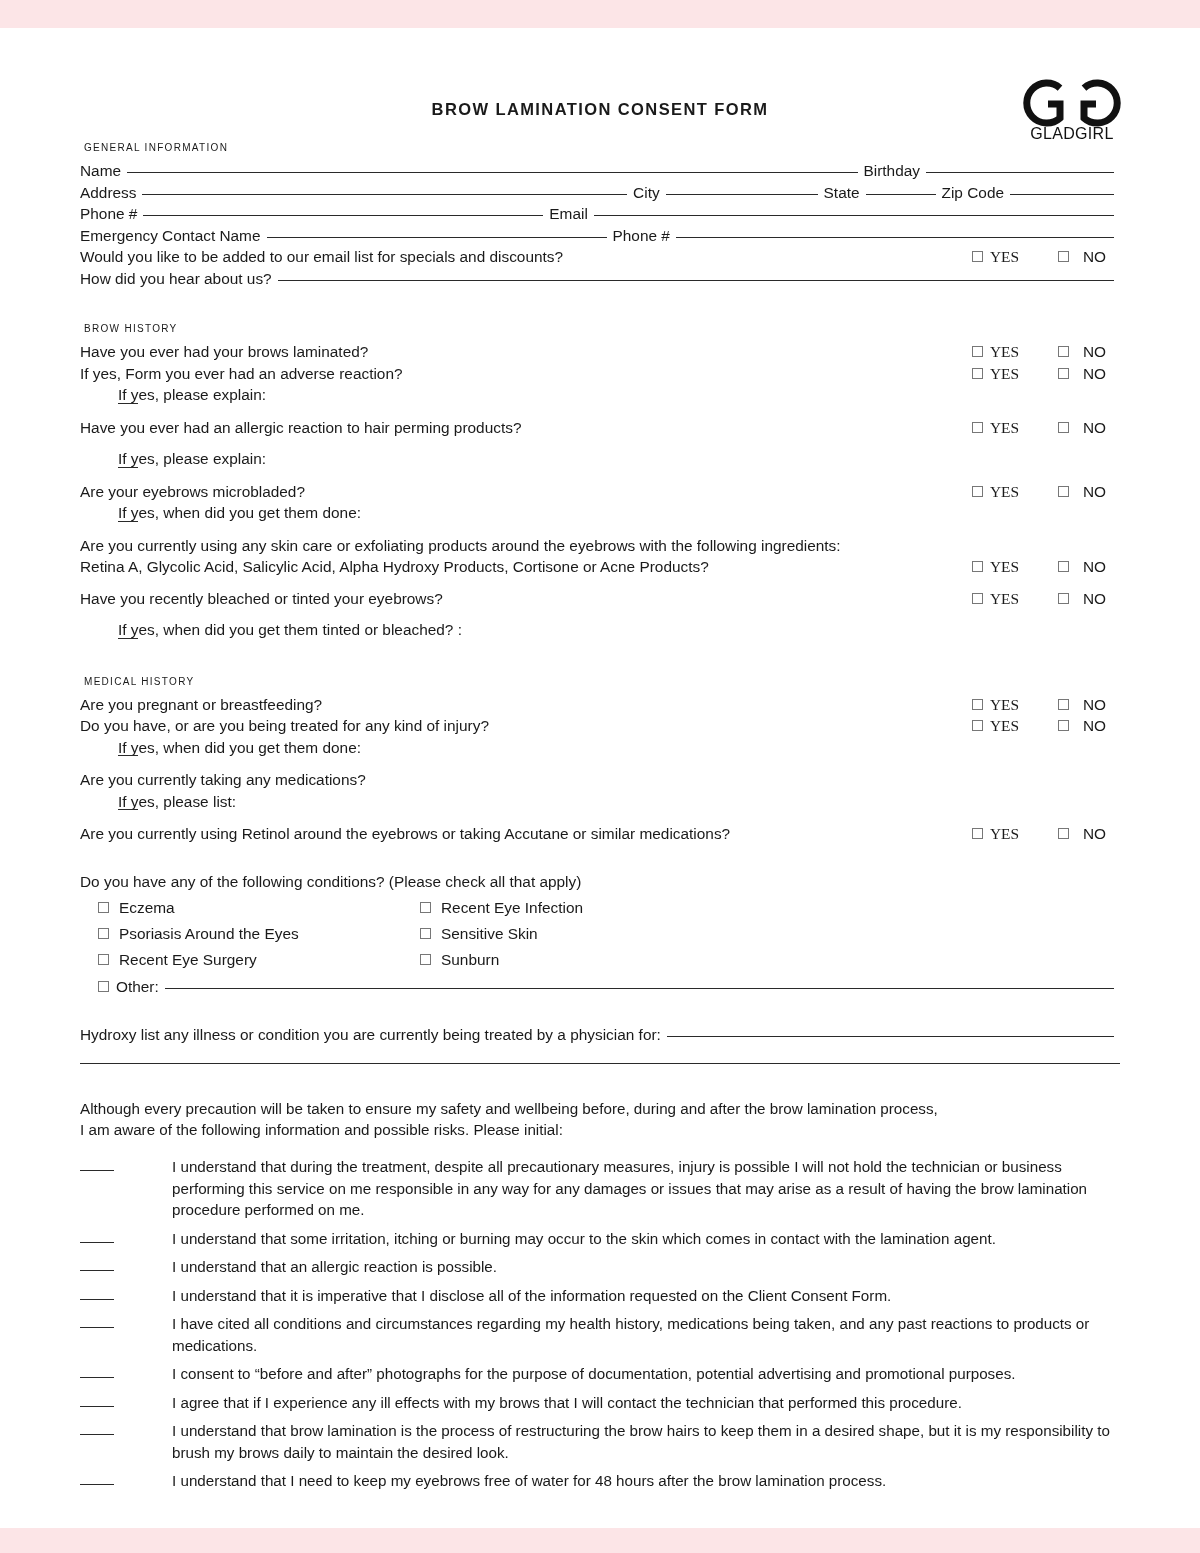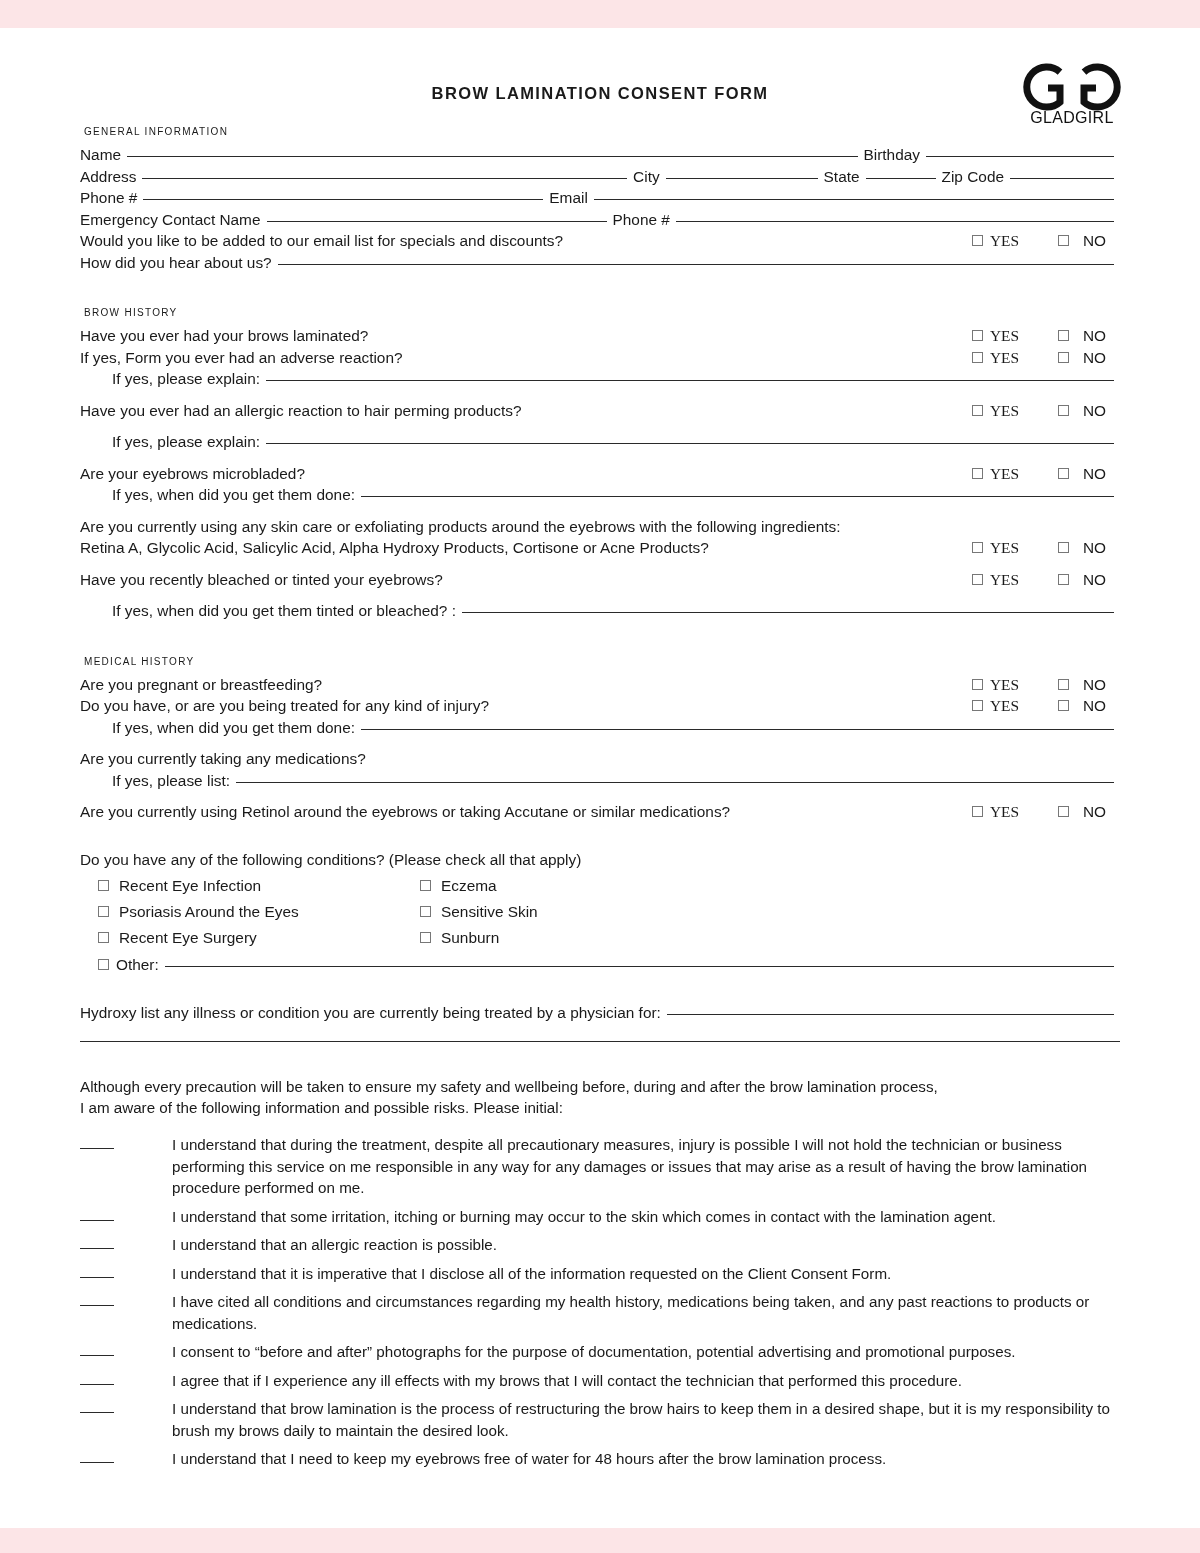--- a/index.html
+++ b/index.html
@@ -18,21 +18,21 @@
     position: absolute; left: 0; width: 1200px;
     background: #fce5e7;
   }
   .band-top { top: 0; height: 28px; }
   .band-bottom { top: 1528px; height: 25px; }
 
   .page {
     position: absolute;
     top: 28px; left: 0;
     width: 1200px; height: 1320px;
-    padding: 20px 80px 0 80px;
+    padding: 36px 80px 0 80px;
   }
 
   
   .header { position: relative; height: 78px; }
   .doc-title {
     text-align: center;
     font-size: 16.5px;
     font-weight: bold;
     letter-spacing: 1.4px;
     padding-top: 36px;
@@ -88,21 +88,21 @@
   .yn .opt.no  { width: 62px; gap: 7px; }
   .box {
     display: inline-block;
     width: 11px; height: 11px;
     border: 1.1px solid #777;
     margin-right: 7px;
     position: relative; top: 0px;
     flex: 0 0 auto;
   }
 
-  .indent { padding-left: 32px; }
+  .indent { padding-left: 32px; flex-direction: column; }
 
   
   .cond-grid {
     display: grid;
     grid-template-columns: 322px 1fr;
     row-gap: 0px;
     margin-top: 3px;
     padding-left: 18px;
   }
   .cond-item {
@@ -414,25 +414,25 @@
 
     <div class="spacer-md"></div>
 
     <div class="row">
       <span class="lbl">Do you have any of the following conditions? (Please check all that apply)</span>
     </div>
 
     <div class="cond-grid">
       <div class="cond-item">
         <span class="box"></span>
-        <span>Recent Eye Infection</span>
+        <span>Eczema</span>
       </div>
       <div class="cond-item">
         <span class="box"></span>
-        <span>Eczema</span>
+        <span>Recent Eye Infection</span>
       </div>
       <div class="cond-item">
         <span class="box"></span>
         <span>Psoriasis Around the Eyes</span>
       </div>
       <div class="cond-item">
         <span class="box"></span>
         <span>Sensitive Skin</span>
       </div>
       <div class="cond-item">

